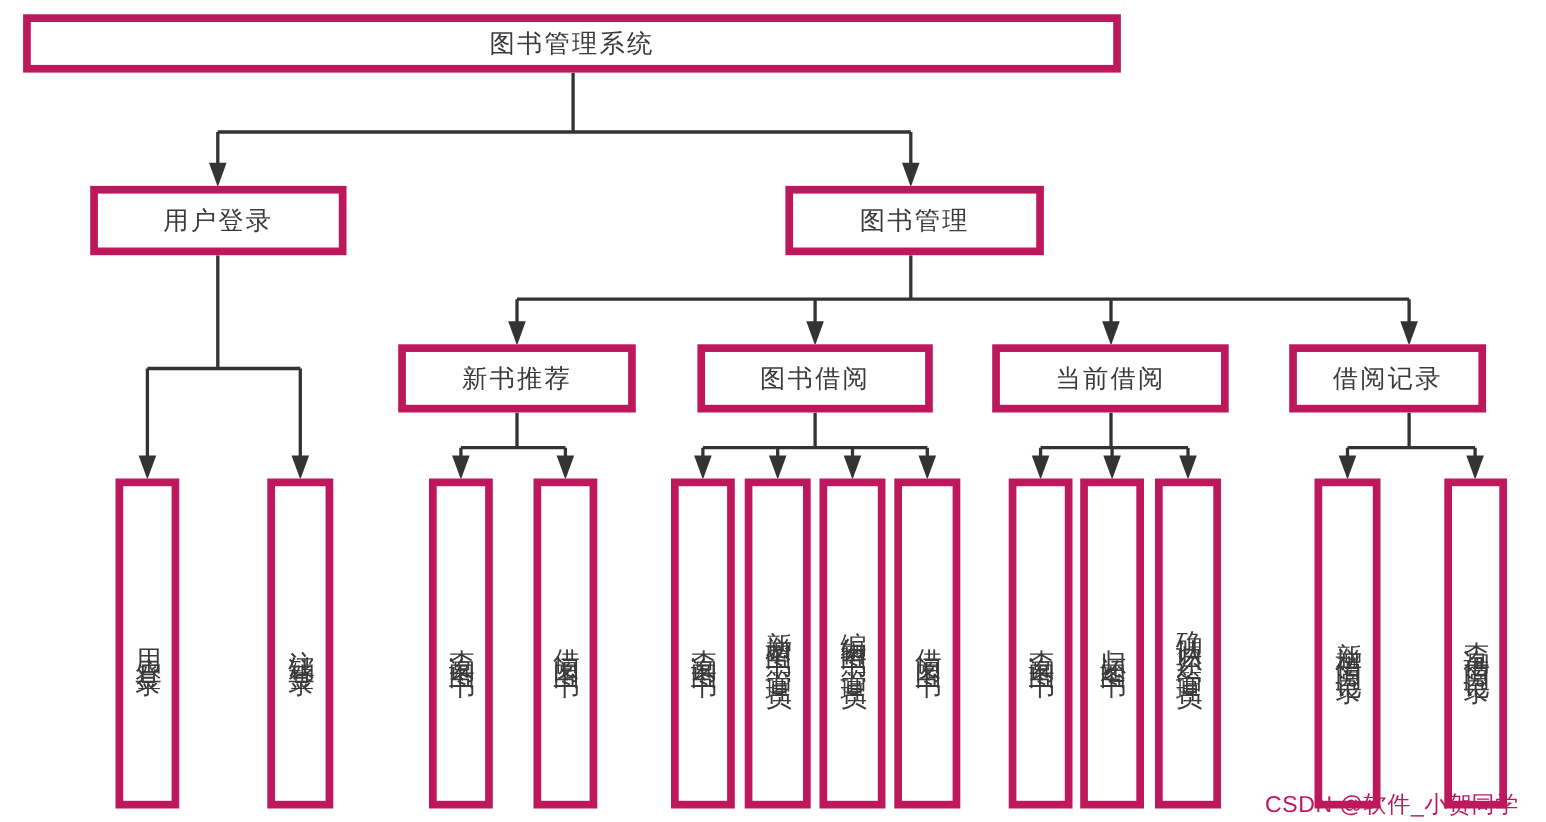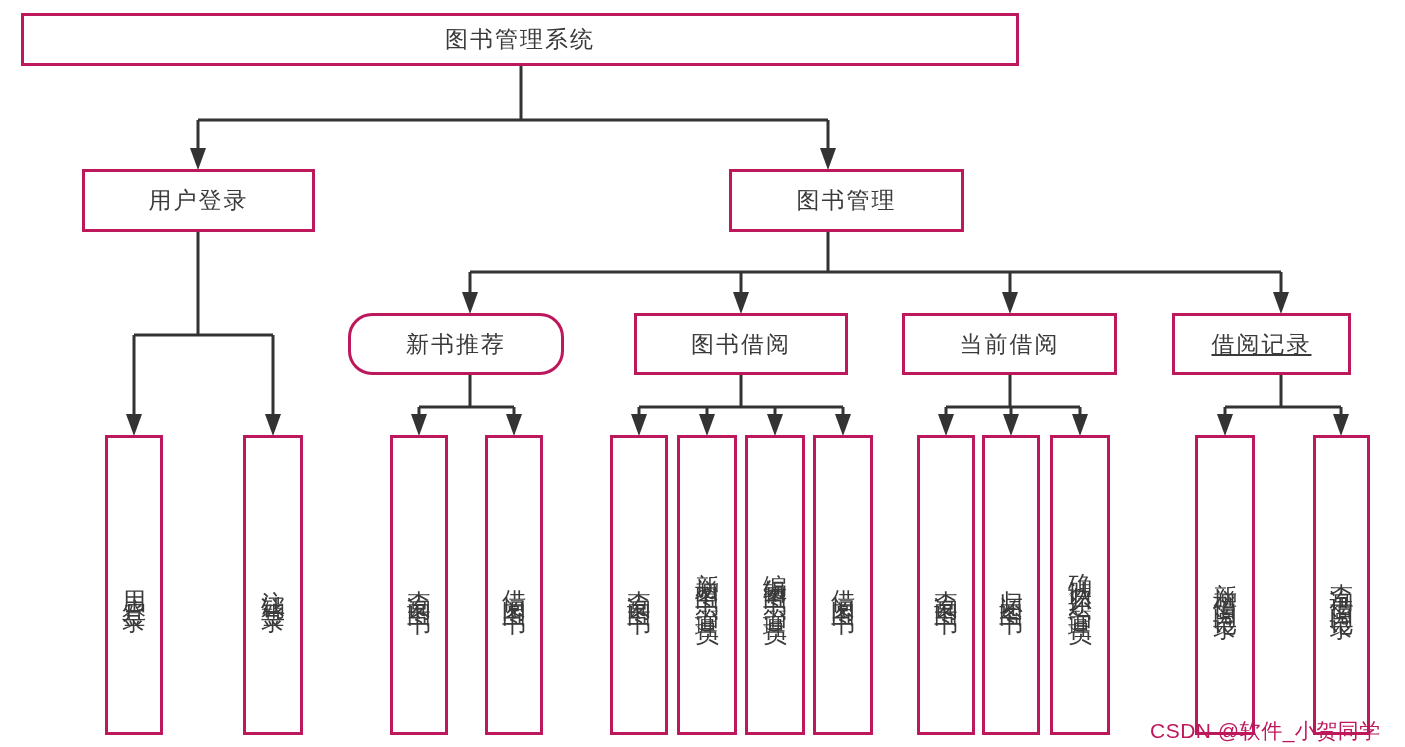--- a/index.html
+++ b/index.html
@@ -14,21 +14,21 @@
   }
   .connectors {
     position: absolute;
     left: 0; top: 0;
     width: 1405px; height: 747px;
   }
   .box {
     position: absolute;
     box-sizing: border-box;
     background: #ffffff;
-    border: 3px solid #be185d;
+    border: 7px solid #be185d;
     display: flex;
     align-items: center;
     justify-content: center;
   }
   .box .label {
     font-size: 23px;
     letter-spacing: 2px;
     color: #3a3a3a;
     white-space: nowrap;
   }
@@ -37,26 +37,26 @@
     text-orientation: mixed;
     font-size: 24px;
     letter-spacing: 7px;
     line-height: 1;
     white-space: nowrap;
   }
   
   .n-root   { left: 21px;  top: 13px;  width: 998px; height: 53px; }
   
   .n-l2-0   { left: 82px;  top: 169px; width: 233px; height: 63px; }
-  .n-l2-1   { left: 729px; top: 169px; width: 235px; height: 63px; }
+  .n-l2-1   { left: 714px; top: 169px; width: 235px; height: 63px; }
   
-  .n-l3-0   { left: 348px;  top: 313px; width: 216px; height: 62px; border-radius: 24px; }
+  .n-l3-0   { left: 362px;  top: 313px; width: 216px; height: 62px; }
   .n-l3-1   { left: 634px;  top: 313px; width: 214px; height: 62px; }
   .n-l3-2   { left: 902px;  top: 313px; width: 215px; height: 62px; text-align: center; }
-  .n-l3-3   { left: 1172px; top: 313px; width: 179px; height: 62px; text-decoration: underline; }
+  .n-l3-3   { left: 1172px; top: 313px; width: 179px; height: 62px; }
   
   .leaf     { top: 435px; height: 300px; }
   .n-lf-0   { left: 105px;  width: 58px; }
   .n-lf-1   { left: 243px;  width: 60px; }
   .n-lf-2   { left: 390px;  width: 58px; }
   .n-lf-3   { left: 485px;  width: 58px; }
   .n-lf-4   { left: 610px;  width: 58px; }
   .n-lf-5   { left: 677px;  width: 60px; }
   .n-lf-6   { left: 745px;  width: 60px; }
   .n-lf-7   { left: 813px;  width: 60px; }

